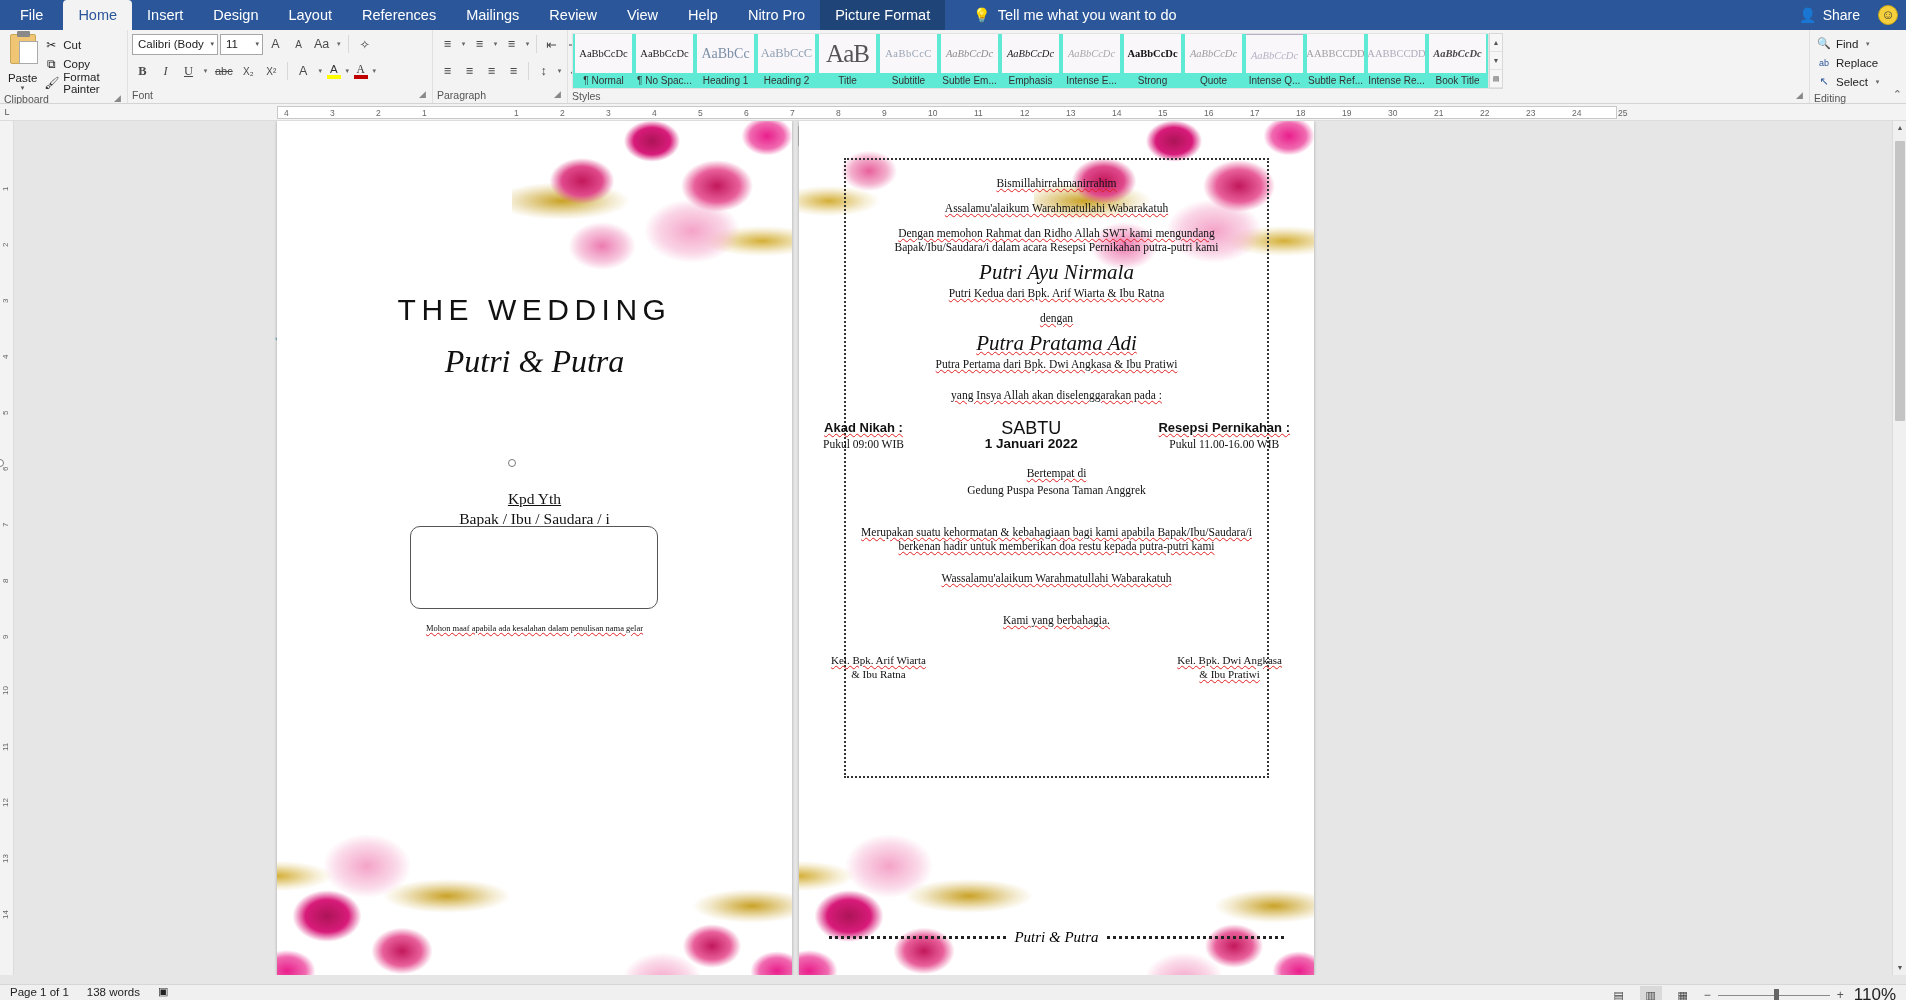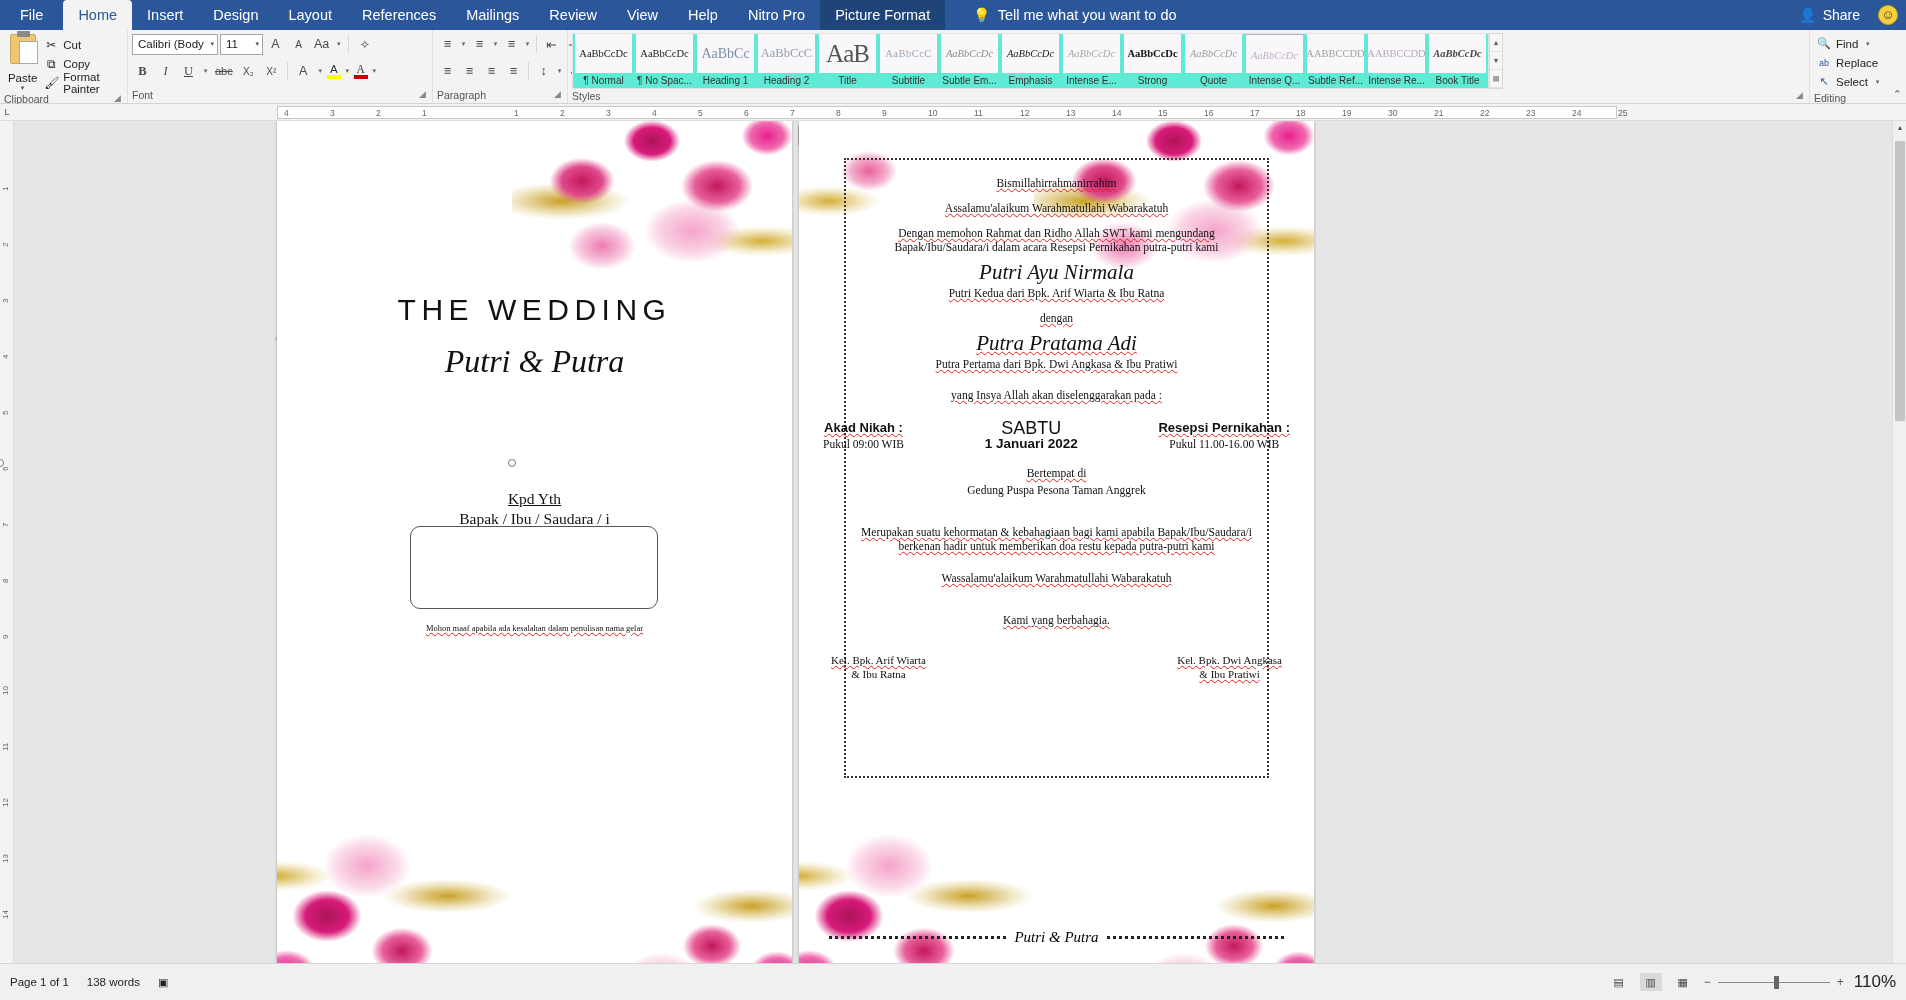--- a/index.html
+++ b/index.html
@@ -355,23 +355,23 @@
   }
   .layout-btn {
     position: absolute; left: 798px; top: 4px;
     width: 22px; height: 22px; background: #fff;
     border: 1px solid #b5b5b5; border-radius: 2px;
     font-size: 12px; text-align: center; line-height: 20px; color: #444;
   }
 
   
   .statusbar {
-    position: absolute; left: 0; right: 0; bottom: 0; height: 37px;
+    position: absolute; left: 0; right: 0; bottom: 0; height: 16px;
     background: #f0f0f0; border-top: 1px solid #d6d6d6;
-    display: flex; align-items: center; font-size: 11.5px; color: #222;
+    display: flex; align-items: flex-start; font-size: 11.5px; color: #222;
   }
   .sb-left { display: flex; align-items: center; gap: 18px; padding-left: 10px; }
   .sb-right {
     margin-left: auto; display: flex; align-items: center;
     gap: 10px; padding-right: 10px;
   }
   .viewbtn {
     width: 22px; height: 18px; display: flex; align-items: center;
     justify-content: center; font-size: 11px; color: #444;
   }

